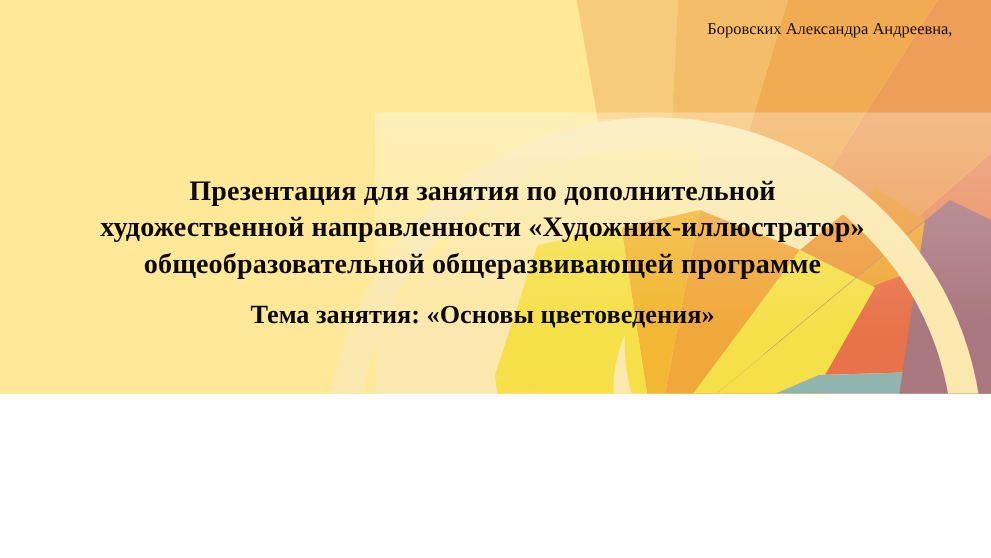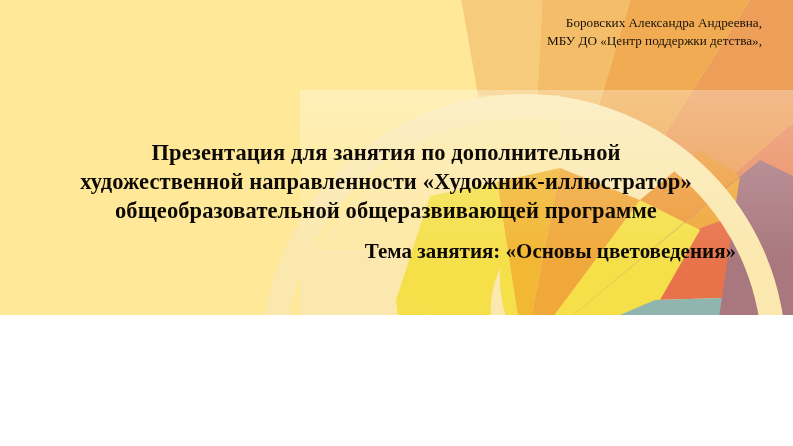--- a/index.html
+++ b/index.html
@@ -59,21 +59,21 @@
     font-size: 22.5px;
     line-height: 29px;
     color: #0d0a06;
     letter-spacing: 0.1px;
   }
   #subtitleblock {
     position: absolute;
     top: 237px;
     left: 36px;
     width: 700px;
-    text-align: right;
+    text-align: center;
     z-index: 6;
   }
   #subtitleblock .tline {
     display: block;
     font-family: "Liberation Serif", "DejaVu Serif", serif;
     font-weight: bold;
     font-size: 21px;
     line-height: 28px;
     color: #0d0a06;
   }
@@ -152,21 +152,20 @@
 
       <path d="M 524,356 C 508,330 498,300 500,268 C 486,300 488,332 506,358 Z" fill="#FBE8AE"></path>
 
       <rect x="300" y="90" width="493" height="175" fill="url(#fadeTop)"></rect>
 
     </g>
   </svg>
 
   <div id="credits">
     <span class="cline">Боровских Александра Андреевна,</span>
-    <span class="cline">МБУ ДО «Центр  поддержки детства»,</span>
   </div>
 
   <div id="titleblock">
     <span class="tline">Презентация для занятия  по дополнительной</span>
     <span class="tline">художественной направленности «Художник-иллюстратор»</span>
     <span class="tline">общеобразовательной общеразвивающей программе</span>
   </div>
 
   <div id="subtitleblock">
     <span class="tline">Тема занятия: «Основы цветоведения»</span>

